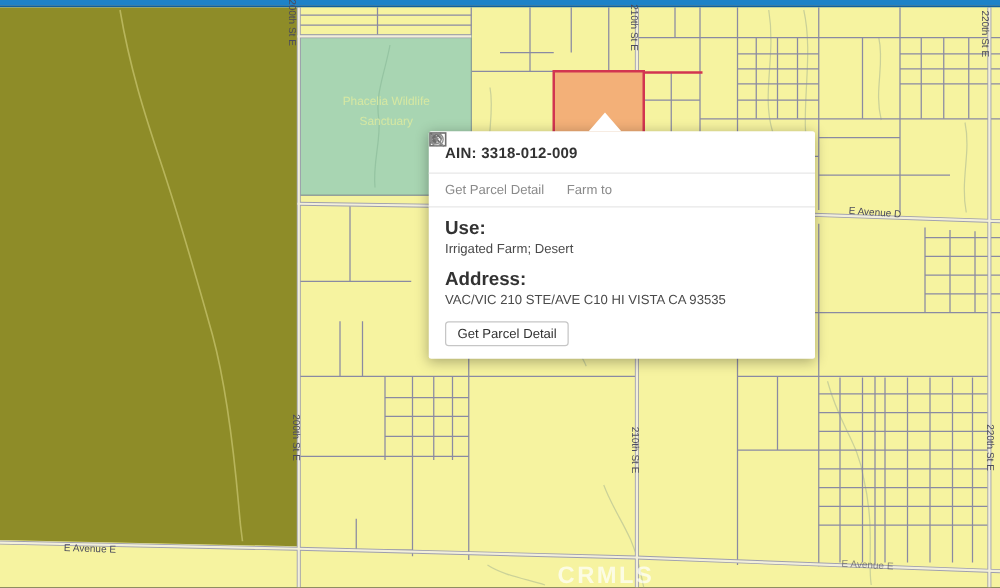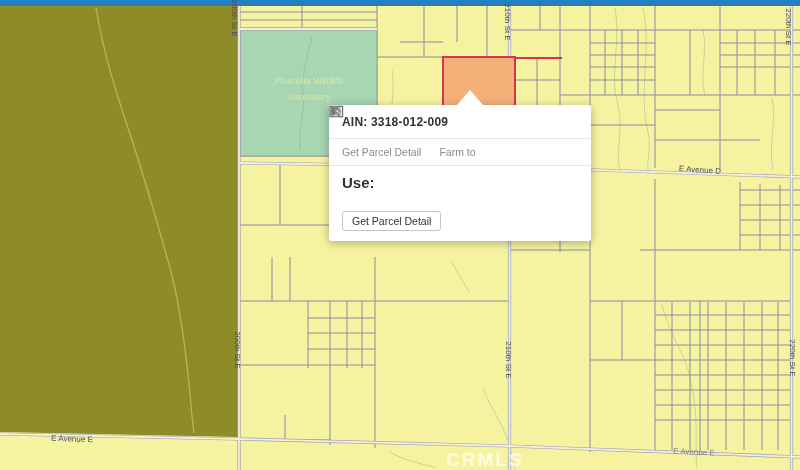--- a/index.html
+++ b/index.html
@@ -5,21 +5,21 @@
   html,body { margin:0; padding:0; background:#222; }
   * { box-sizing:border-box; }
   .stage {
     position:relative; width:800px; height:470px; overflow:hidden;
     background:#f6f3a0; font-family:"Liberation Sans", sans-serif;
   }
   .stage svg { position:absolute; inset:0; display:block; }
 
   
   .popup {
-    position:absolute; left:329px; top:105px; width:262px;
+    position:absolute; left:343px; top:105px; width:309px;
     background:#fff; border-radius:2px;
     box-shadow:0 2px 10px rgba(0,0,0,.30);
     font-family:"Liberation Sans", sans-serif;
   }
   .popup-arrow {
     position:absolute; top:-15px; left:128px; width:0; height:0;
     border-left:13px solid transparent; border-right:13px solid transparent;
     border-bottom:15px solid #fff;
   }
   .popup-header {
@@ -181,20 +181,23 @@
           <path d="M10.2 10.2 L14 14" stroke="currentColor" stroke-width="1.5"></path>
           <path d="M4.6 6.8 H9 M6.8 4.6 V9" stroke="currentColor" stroke-width="1.1"></path>
         </svg>
         <span>Farm to</span>
       </span>
     </div>
 
     <div class="popup-body">
       <div class="field">
         <div class="field-label">Use:</div>
+        <div class="field-value">Irrigated Farm; Desert</div>
       </div>
       <div class="field">
+        <div class="field-label">Address:</div>
+        <div class="field-value">VAC/VIC 210 STE/AVE C10 HI VISTA CA 93535</div>
       </div>
       <button class="detail-btn">Get Parcel Detail</button>
     </div>
   </div>
 
 </div>
 
 </body></html>

